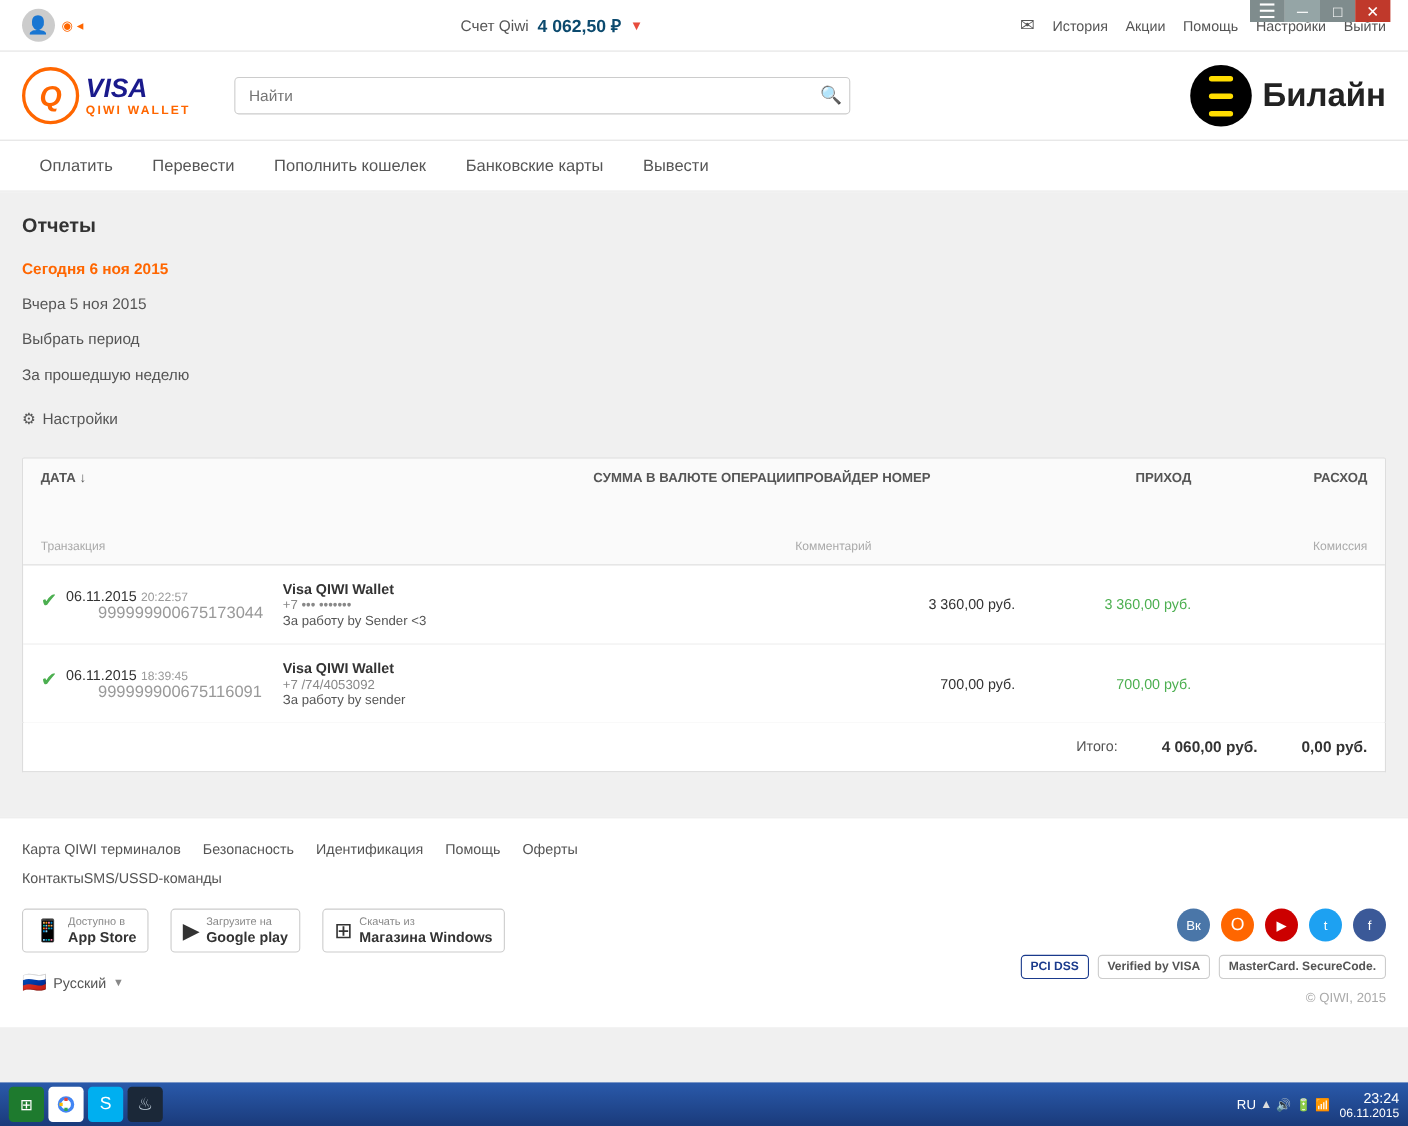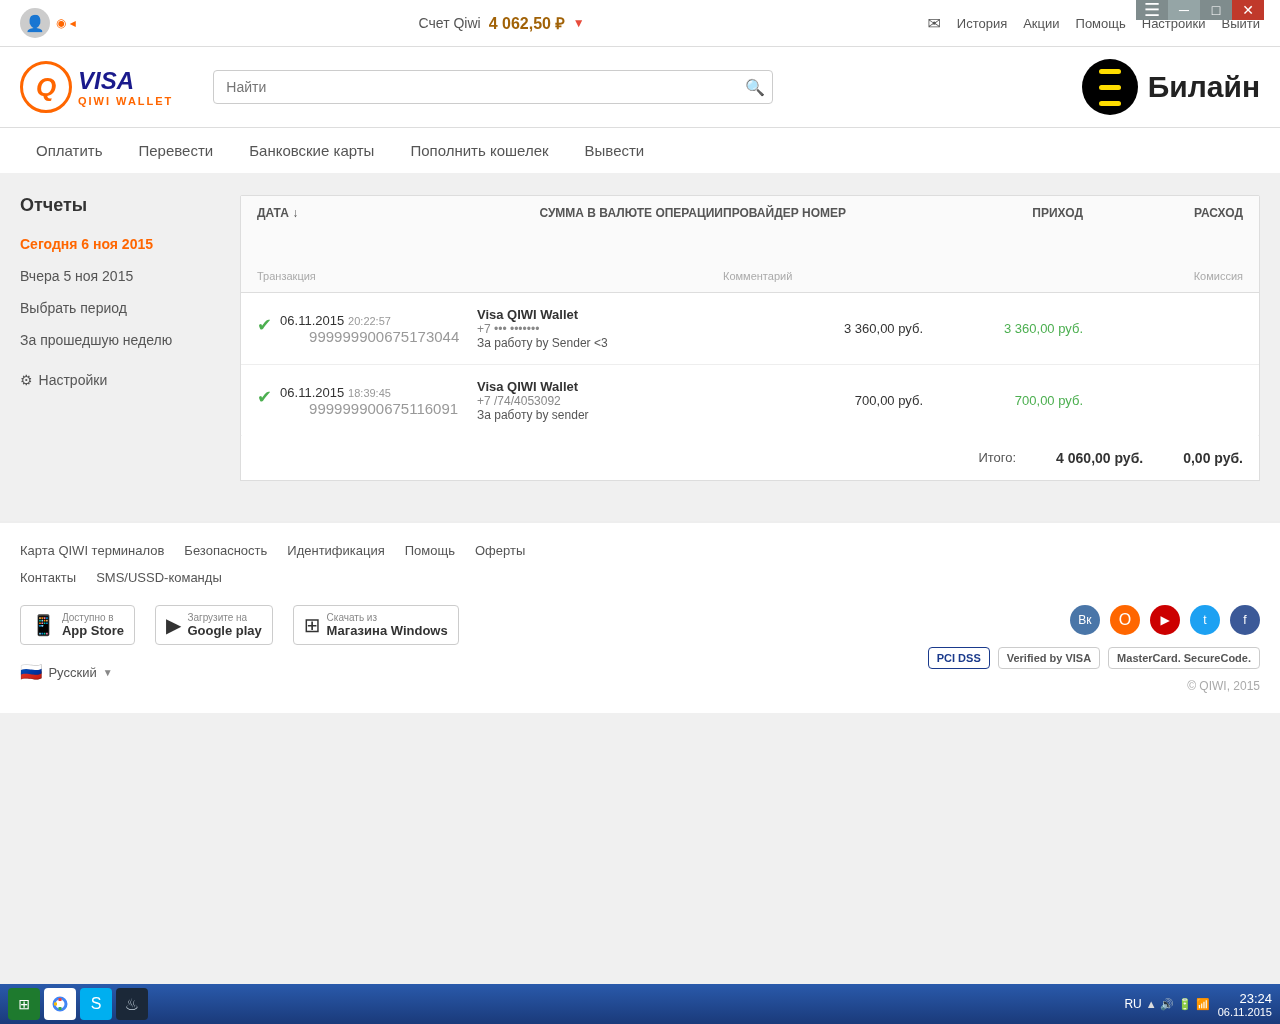--- a/index.html
+++ b/index.html
@@ -10,21 +10,21 @@
       background: #fff;
       border-bottom: 1px solid #ddd;
       padding: 8px 20px;
       display: flex;
       align-items: center;
       gap: 20px;
     }
     .top-bar-left { display: flex; align-items: center; gap: 6px; font-size: 13px; color: #555; }
     .top-bar-center { display: flex; align-items: center; gap: 8px; font-size: 14px; flex: 1; justify-content: center; }
     .account-label { color: #555; }
-    .account-balance { font-weight: bold; color: #a16207; font-size: 16px; }
+    .account-balance { font-weight: bold; color: #0c4a6e; font-size: 16px; }
     .balance-arrow { color: #e74c3c; font-size: 12px; }
     .top-bar-right { display: flex; align-items: center; gap: 16px; margin-left: auto; }
     .top-bar-right a { text-decoration: none; color: #555; font-size: 13px; }
     .mail-icon { font-size: 16px; color: #555; }
 
     
     .header {
       background: #fff;
       border-bottom: 1px solid #ddd;
       padding: 12px 20px;
@@ -65,20 +65,21 @@
       padding: 14px 16px;
       display: block;
     }
 
     
     .content-wrapper {
       display: flex;
       padding: 20px;
       gap: 20px;
       background: #f0f0f0;
+      flex-direction: column;
     }
 
     
     .sidebar {
       width: 200px;
       flex-shrink: 0;
     }
     .sidebar-title {
       font-size: 18px;
       font-weight: bold;
@@ -163,21 +164,21 @@
 
     
     .footer {
       background: #fff;
       border-top: 2px solid #eee;
       padding: 20px;
       margin-top: 20px;
     }
     .footer-links { display: flex; gap: 20px; flex-wrap: wrap; margin-bottom: 12px; }
     .footer-links a { color: #555; text-decoration: none; font-size: 13px; }
-    .footer-links2 { display: flex; gap: 20px; margin-bottom: 20px; }
+    .footer-links2 { display: flex; margin-bottom: 20px; }
     .footer-links2 a { color: #555; text-decoration: none; font-size: 13px; }
 
     .footer-bottom {
       display: flex;
       justify-content: space-between;
       align-items: flex-start;
     }
     .app-links { display: flex; gap: 20px; }
     .app-link { display: flex; align-items: center; gap: 6px; text-decoration: none; color: #333; font-size: 12px; border: 1px solid #ccc; border-radius: 4px; padding: 6px 10px; }
     .app-link-icon { font-size: 20px; }
@@ -297,22 +298,22 @@
       <div style="width:22px;height:5px;background:#000;border-radius:3px;"></div>
       <div class="bee-stripe"></div>
     </div>
     <div style="font-size:30px;font-weight:bold;margin-left:10px;color:#222;">Билайн</div>
   </div>
 </div>
 
 <div class="main-nav">
   <a href="#">Оплатить</a>
   <a href="#">Перевести</a>
+  <a href="#">Пополнить кошелек</a>
   <a href="#">Банковские карты</a>
-  <a href="#">Пополнить кошелек</a>
   <a href="#">Вывести</a>
 </div>
 
 <div class="content-wrapper">
 
   <div class="sidebar">
     <div class="sidebar-title">Отчеты</div>
     <a class="sidebar-item active">Сегодня 6 ноя 2015</a>
     <a class="sidebar-item">Вчера 5 ноя 2015</a>
     <a class="sidebar-item">Выбрать период</a>

